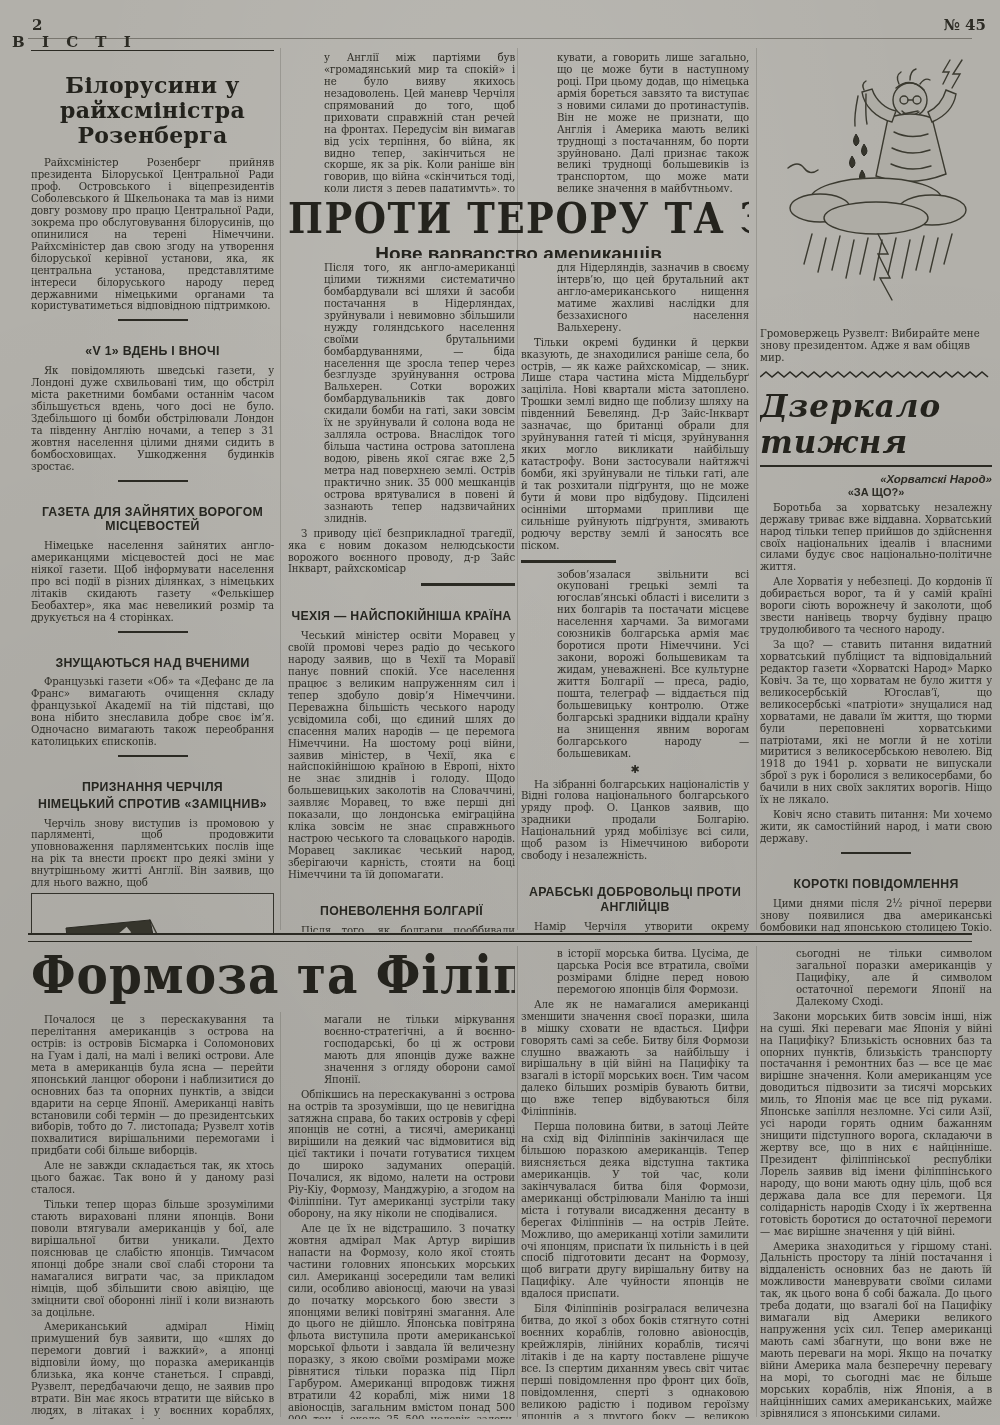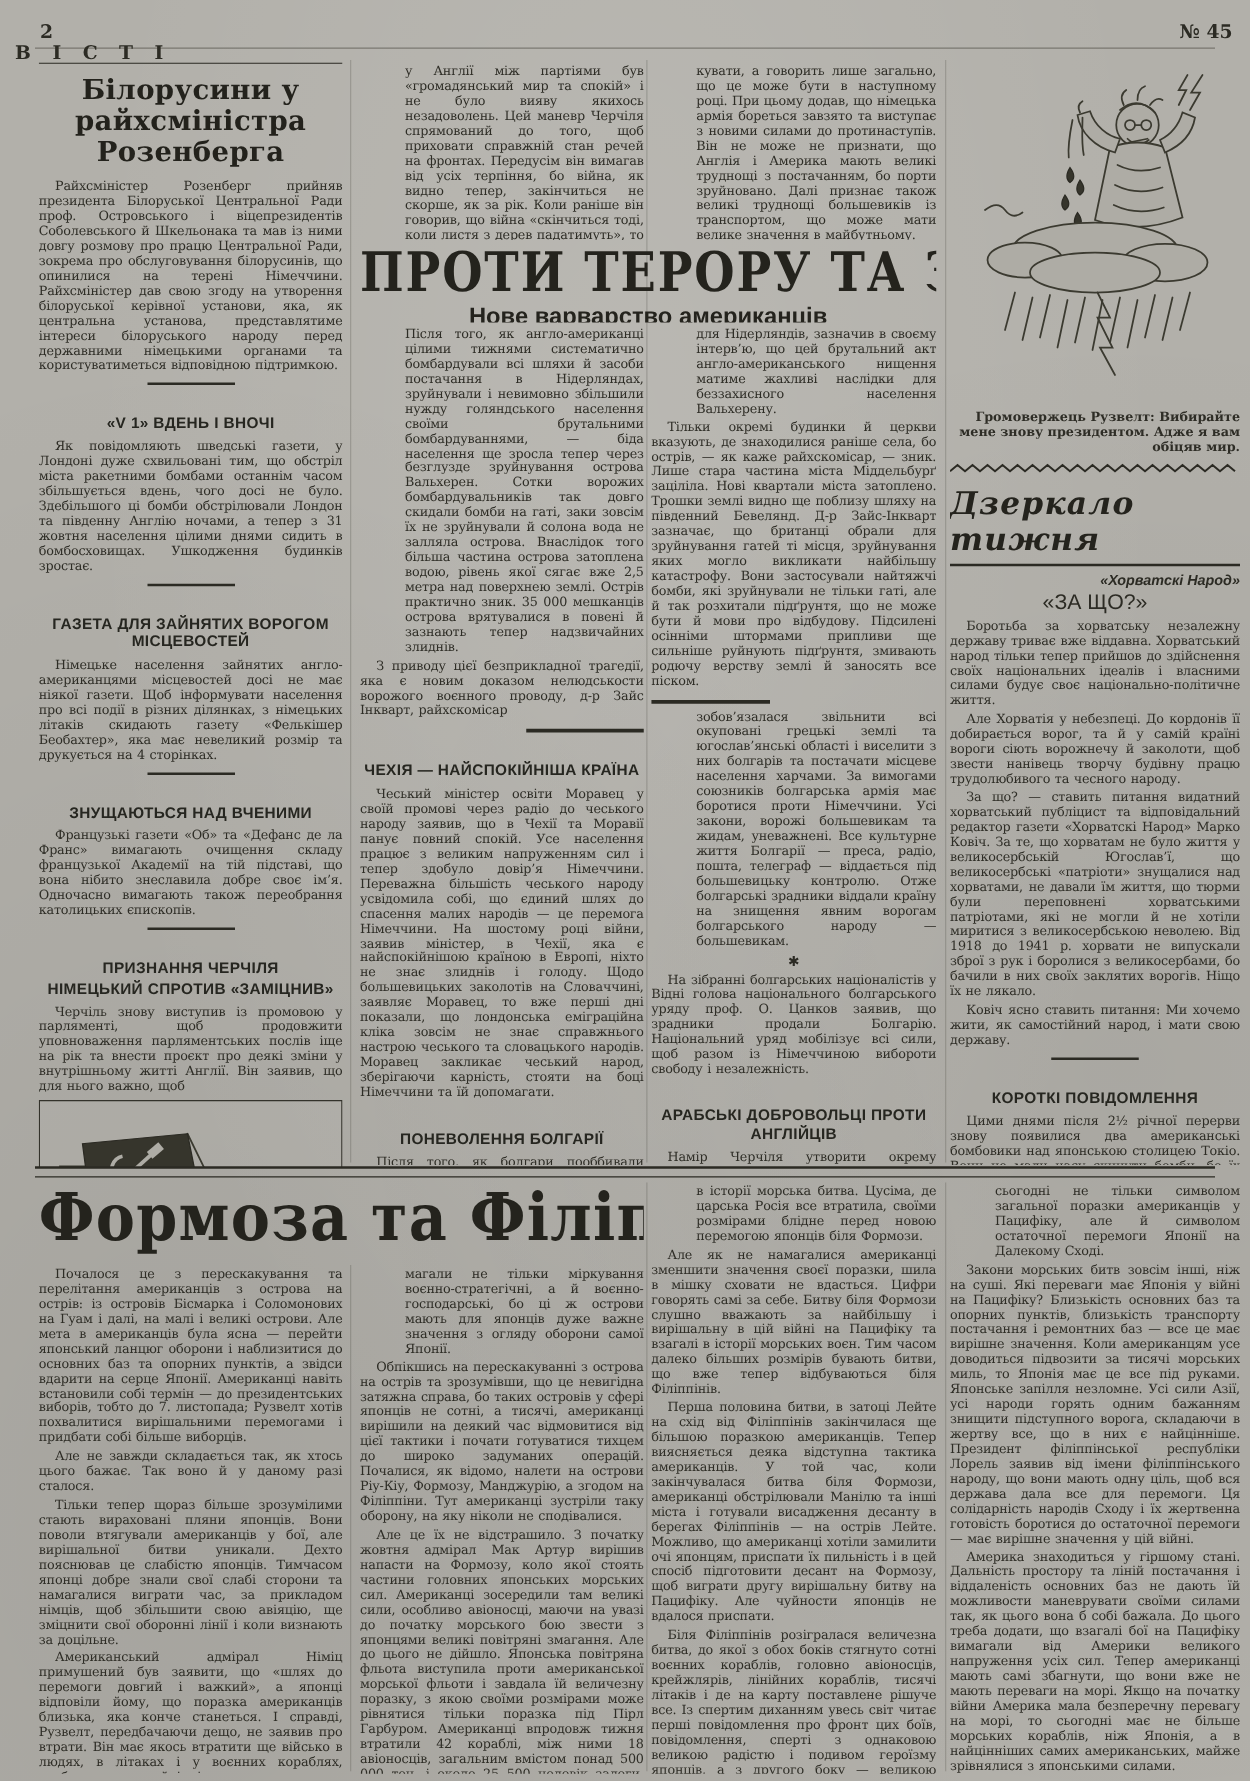--- a/index.html
+++ b/index.html
@@ -21,32 +21,32 @@
   .b{font-size:10.2px;line-height:1.17;text-align:justify;margin:0 0 3px;text-indent:13px;
      letter-spacing:-.15px;word-spacing:.6px;color:#2e2d26;}
   .b.noind{text-indent:0;margin-left:36px;}
   .sh{font-family:"Liberation Sans",sans-serif;font-weight:bold;text-align:center;
       font-size:12.3px;line-height:1.2;letter-spacing:.3px;margin:23px 0 6px;color:#262620;}
   .rc{width:70px;height:2px;background:#2b2a23;margin:7px auto;}
   .rl{width:95px;height:3px;background:#2b2a23;margin:8px 0 6px;}
   .rr{width:95px;height:3px;background:#2b2a23;margin:8px 0 6px 133px;}
   .star{text-align:center;font-size:11px;margin:3px 0;color:#2b2a23;}
   .h1a{font-size:22px;font-weight:bold;text-align:center;line-height:1.14;letter-spacing:.3px;
-       border-top:1.5px solid #2b2a23;padding-top:9px;margin:0 0 9px;color:#23221c;}
+       border-top:1.5px solid #2b2a23;padding-top:22px;margin:0 0 9px;color:#23221c;}
   .mainhead{font-size:37px;font-weight:bold;text-align:center;letter-spacing:1.5px;line-height:1;
        transform:scaleY(1.18);transform-origin:50% 0;color:#24231d;white-space:nowrap;}
   .mainsub{font-family:"Liberation Sans",sans-serif;font-weight:bold;font-size:19px;
        text-align:center;margin-top:10px;color:#24231d;}
-  .dz-title{font-size:25px;font-weight:bold;font-style:italic;letter-spacing:1px;
+  .dz-title{font-size:31px;font-weight:bold;font-style:italic;letter-spacing:1px;
        border-bottom:2.5px solid #2b2a23;padding:2px 0 5px;margin:2px 0 6px;color:#24231d;}
   .kick{font-family:"Liberation Sans",sans-serif;font-weight:bold;font-size:11.5px;text-align:right;margin:2px 0 0;font-style:italic;}
-  .zasho{font-family:"Liberation Sans",sans-serif;font-weight:normal;font-size:17px;text-align:center;margin:1px 0 4px;}
+  .zasho{font-family:"Liberation Sans",sans-serif;font-weight:bold;font-size:11px;text-align:center;margin:1px 0 4px;}
   .formhead{font-size:47px;font-weight:bold;text-align:center;letter-spacing:1px;line-height:1;
        transform:scaleY(1.12);transform-origin:50% 0;color:#24231d;white-space:nowrap;}
-  .caption{font-size:10.2px;text-align:right;line-height:1.2;margin-top:3px;color:#2e2d26;font-weight:bold;}
+  .caption{font-size:10.2px;text-align:left;line-height:1.2;margin-top:3px;color:#2e2d26;}
   .dbl-rule{position:absolute;left:28px;top:933px;width:944px;height:6px;
        border-top:2.5px solid #2b2a23;border-bottom:1.5px solid #2b2a23;}
   .vr{position:absolute;width:1px;background:rgba(60,58,48,.22);}
   .cartoon-box{border:1.5px solid #33322b;background:rgba(255,255,255,.04);}
   svg .ln{stroke:#3b3a30;stroke-width:1.4;fill:none;stroke-linecap:round;}
   svg .fillp{fill:#aeaca5;stroke:#3b3a30;stroke-width:1.4;}
   svg .dark{fill:#36352c;stroke:#2b2a23;}
 </style>
 </head>
 <body>

